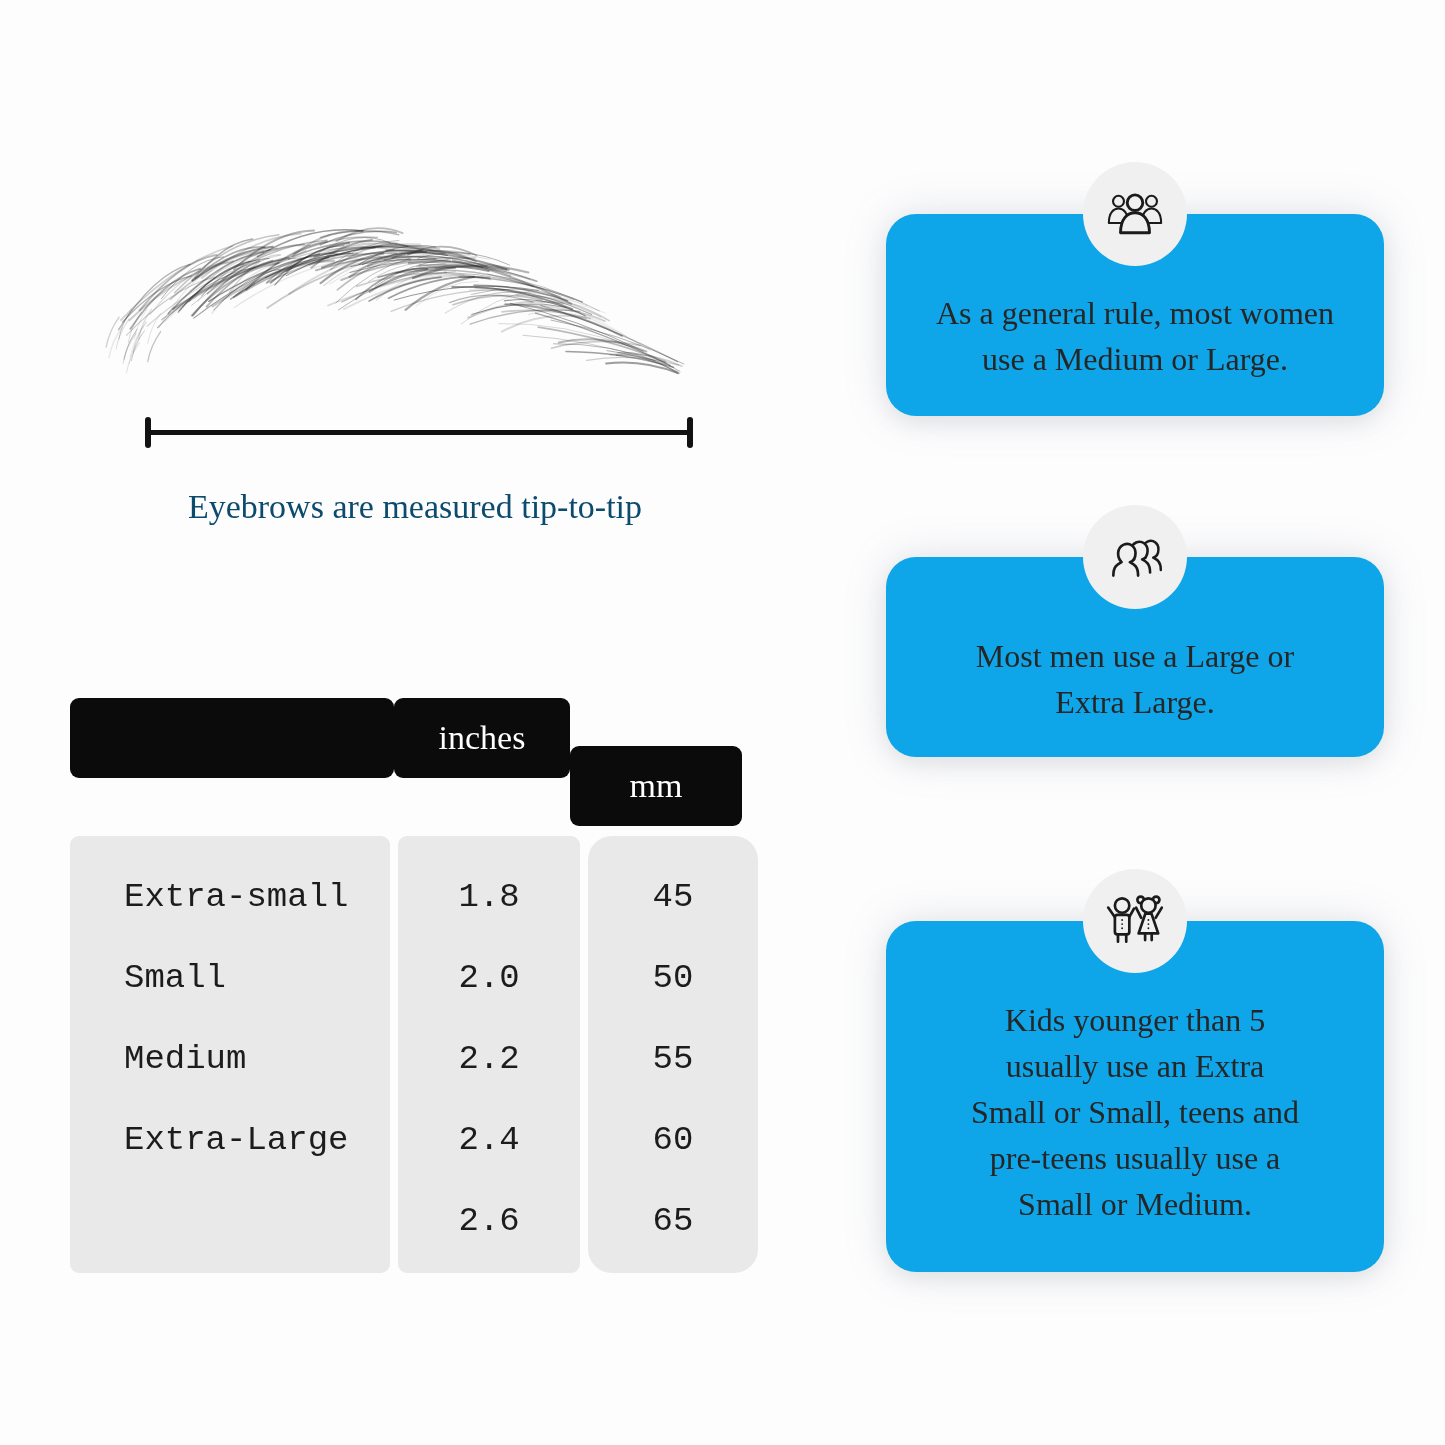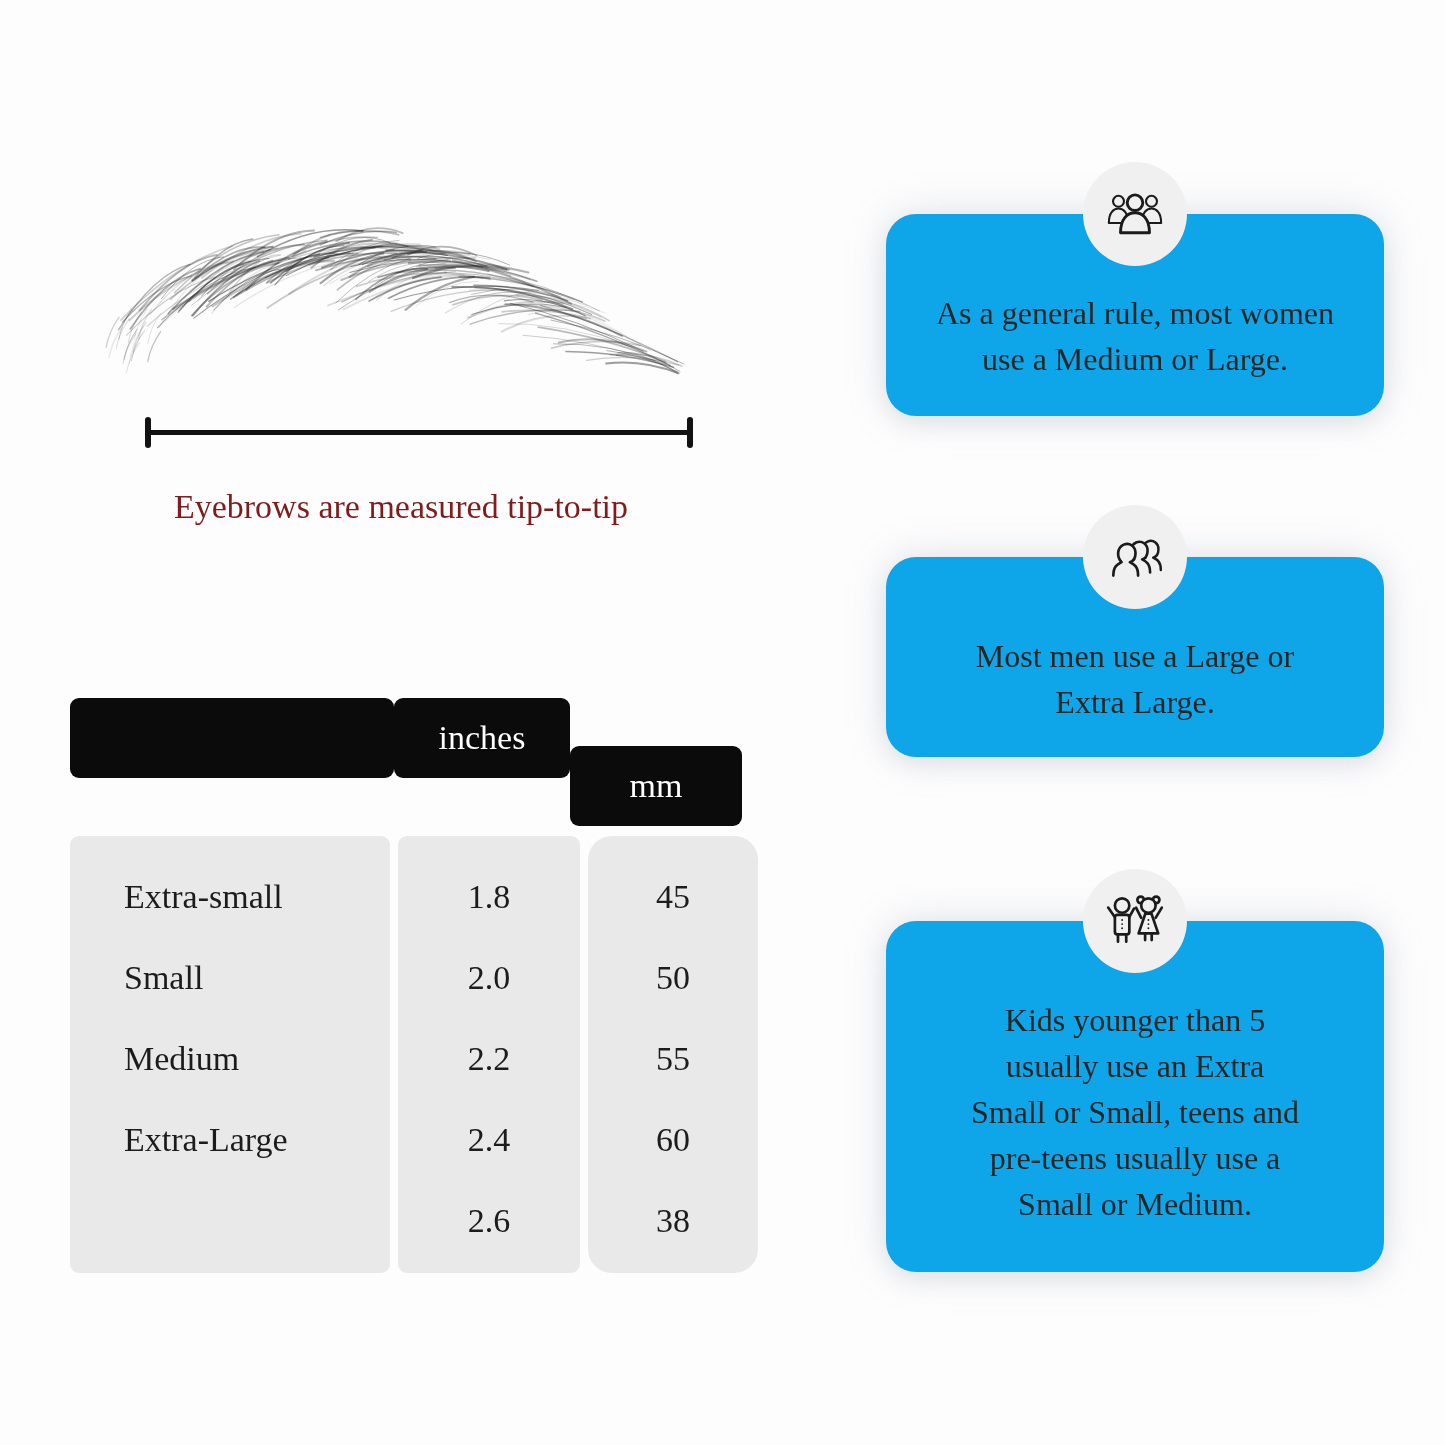--- a/index.html
+++ b/index.html
@@ -9,41 +9,41 @@
     font-family:"Liberation Serif","DejaVu Serif",serif;
   }
 
   
   #brow-svg{position:absolute;left:100px;top:222px;width:600px;height:200px;}
   .measure-line{position:absolute;left:146px;top:430px;width:546px;height:5px;background:#121212;border-radius:3px;}
   .measure-cap{position:absolute;top:-13px;width:6px;height:31px;background:#121212;border-radius:3px;}
   .cap-left{left:-1px;}
   .cap-right{right:-1px;}
   .diagram-caption{
-    position:absolute;left:56px;top:479px;width:690px;
-    text-align:center;font-size:34px;line-height:55px;color:#7f1d1d;
+    position:absolute;left:70px;top:479px;width:690px;
+    text-align:center;font-size:34px;line-height:55px;color:#0c4a6e;
   }
   .diagram-caption span{display:block;}
 
   
   .size-table{position:absolute;left:70px;top:698px;width:688px;}
   .thead{display:flex;}
   .th{
     background:#0b0b0b;color:#ffffff;border-radius:9px;height:80px;
     display:flex;align-items:center;justify-content:center;font-size:34px;
   }
   .th-size{width:324px;}
   .th-inches{width:176px;}
   .th-mm{width:172px;margin-top:48px;}
   .tbody{display:flex;gap:8px;margin-top:10px;}
   .tcol{background:#e9e9ea;border-radius:9px;height:437px;padding-top:20px;box-sizing:border-box;}
   .tcol-size{width:324px;}
   .tcol-inches{width:184px;}
   .tcol-mm{width:172px;border-radius:24px;}
-  .trow{height:81px;display:flex;align-items:center;font-size:34px;color:#1c1c1c;}
+  .trow{height:81px;display:flex;align-items:center;font-size:34px;color:#1c1c1c;font-family:Liberation Mono, monospace;}
   .tcol-size .trow{padding-left:54px;}
   .tcol-inches .trow,.tcol-mm .trow{justify-content:center;}
 
   
   .card{
     position:absolute;left:858px;width:498px;background:#0ea5e9;border-radius:30px;
     box-shadow:0 0 42px rgba(125,130,140,.22), 0 8px 20px rgba(125,130,140,.10);
     margin-left:28px;
   }
   #card-women{top:214px;height:202px;}
@@ -283,21 +283,21 @@
         <div class="trow">2.0</div>
         <div class="trow">2.2</div>
         <div class="trow">2.4</div>
         <div class="trow">2.6</div>
       </div>
       <div class="tcol tcol-mm">
         <div class="trow">45</div>
         <div class="trow">50</div>
         <div class="trow">55</div>
         <div class="trow">60</div>
-        <div class="trow">38</div>
+        <div class="trow">65</div>
       </div>
     </div>
   </section>
 
   <section>
 
     <div class="card" id="card-women">
       <div class="icon-circle">
         <svg class="icon-svg" viewBox="-32 -32 64 64">
           <g transform="translate(-16,-3) scale(0.78)">

